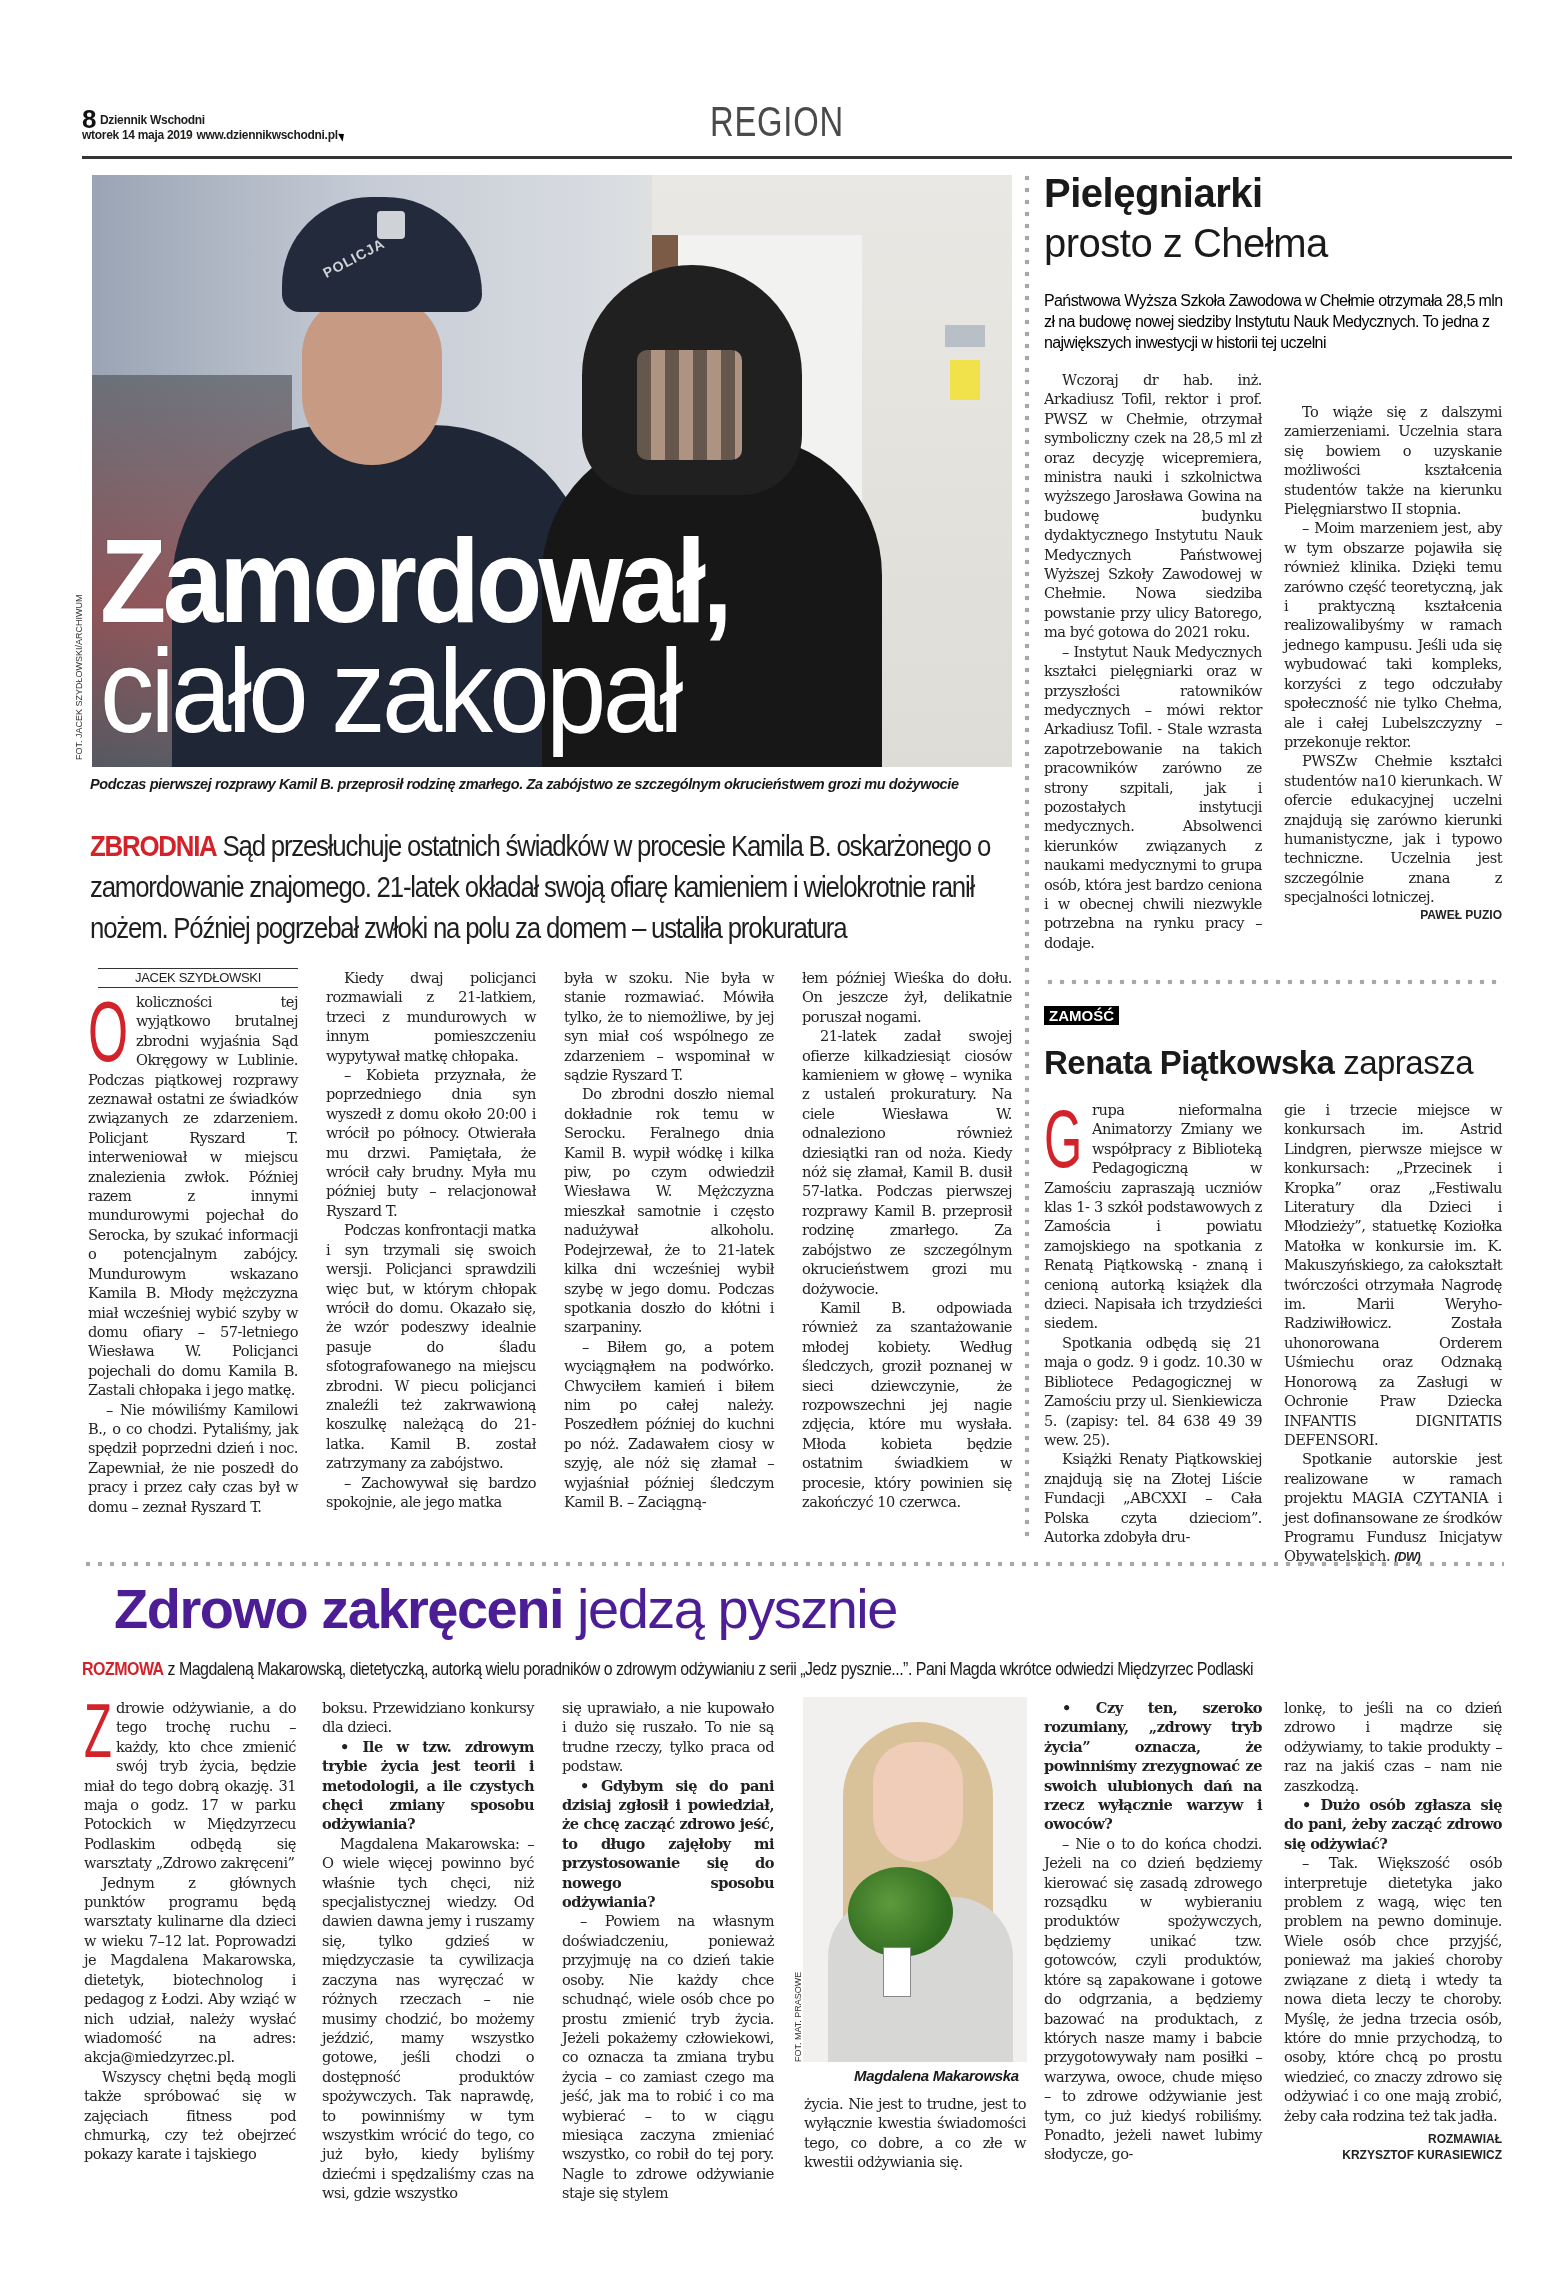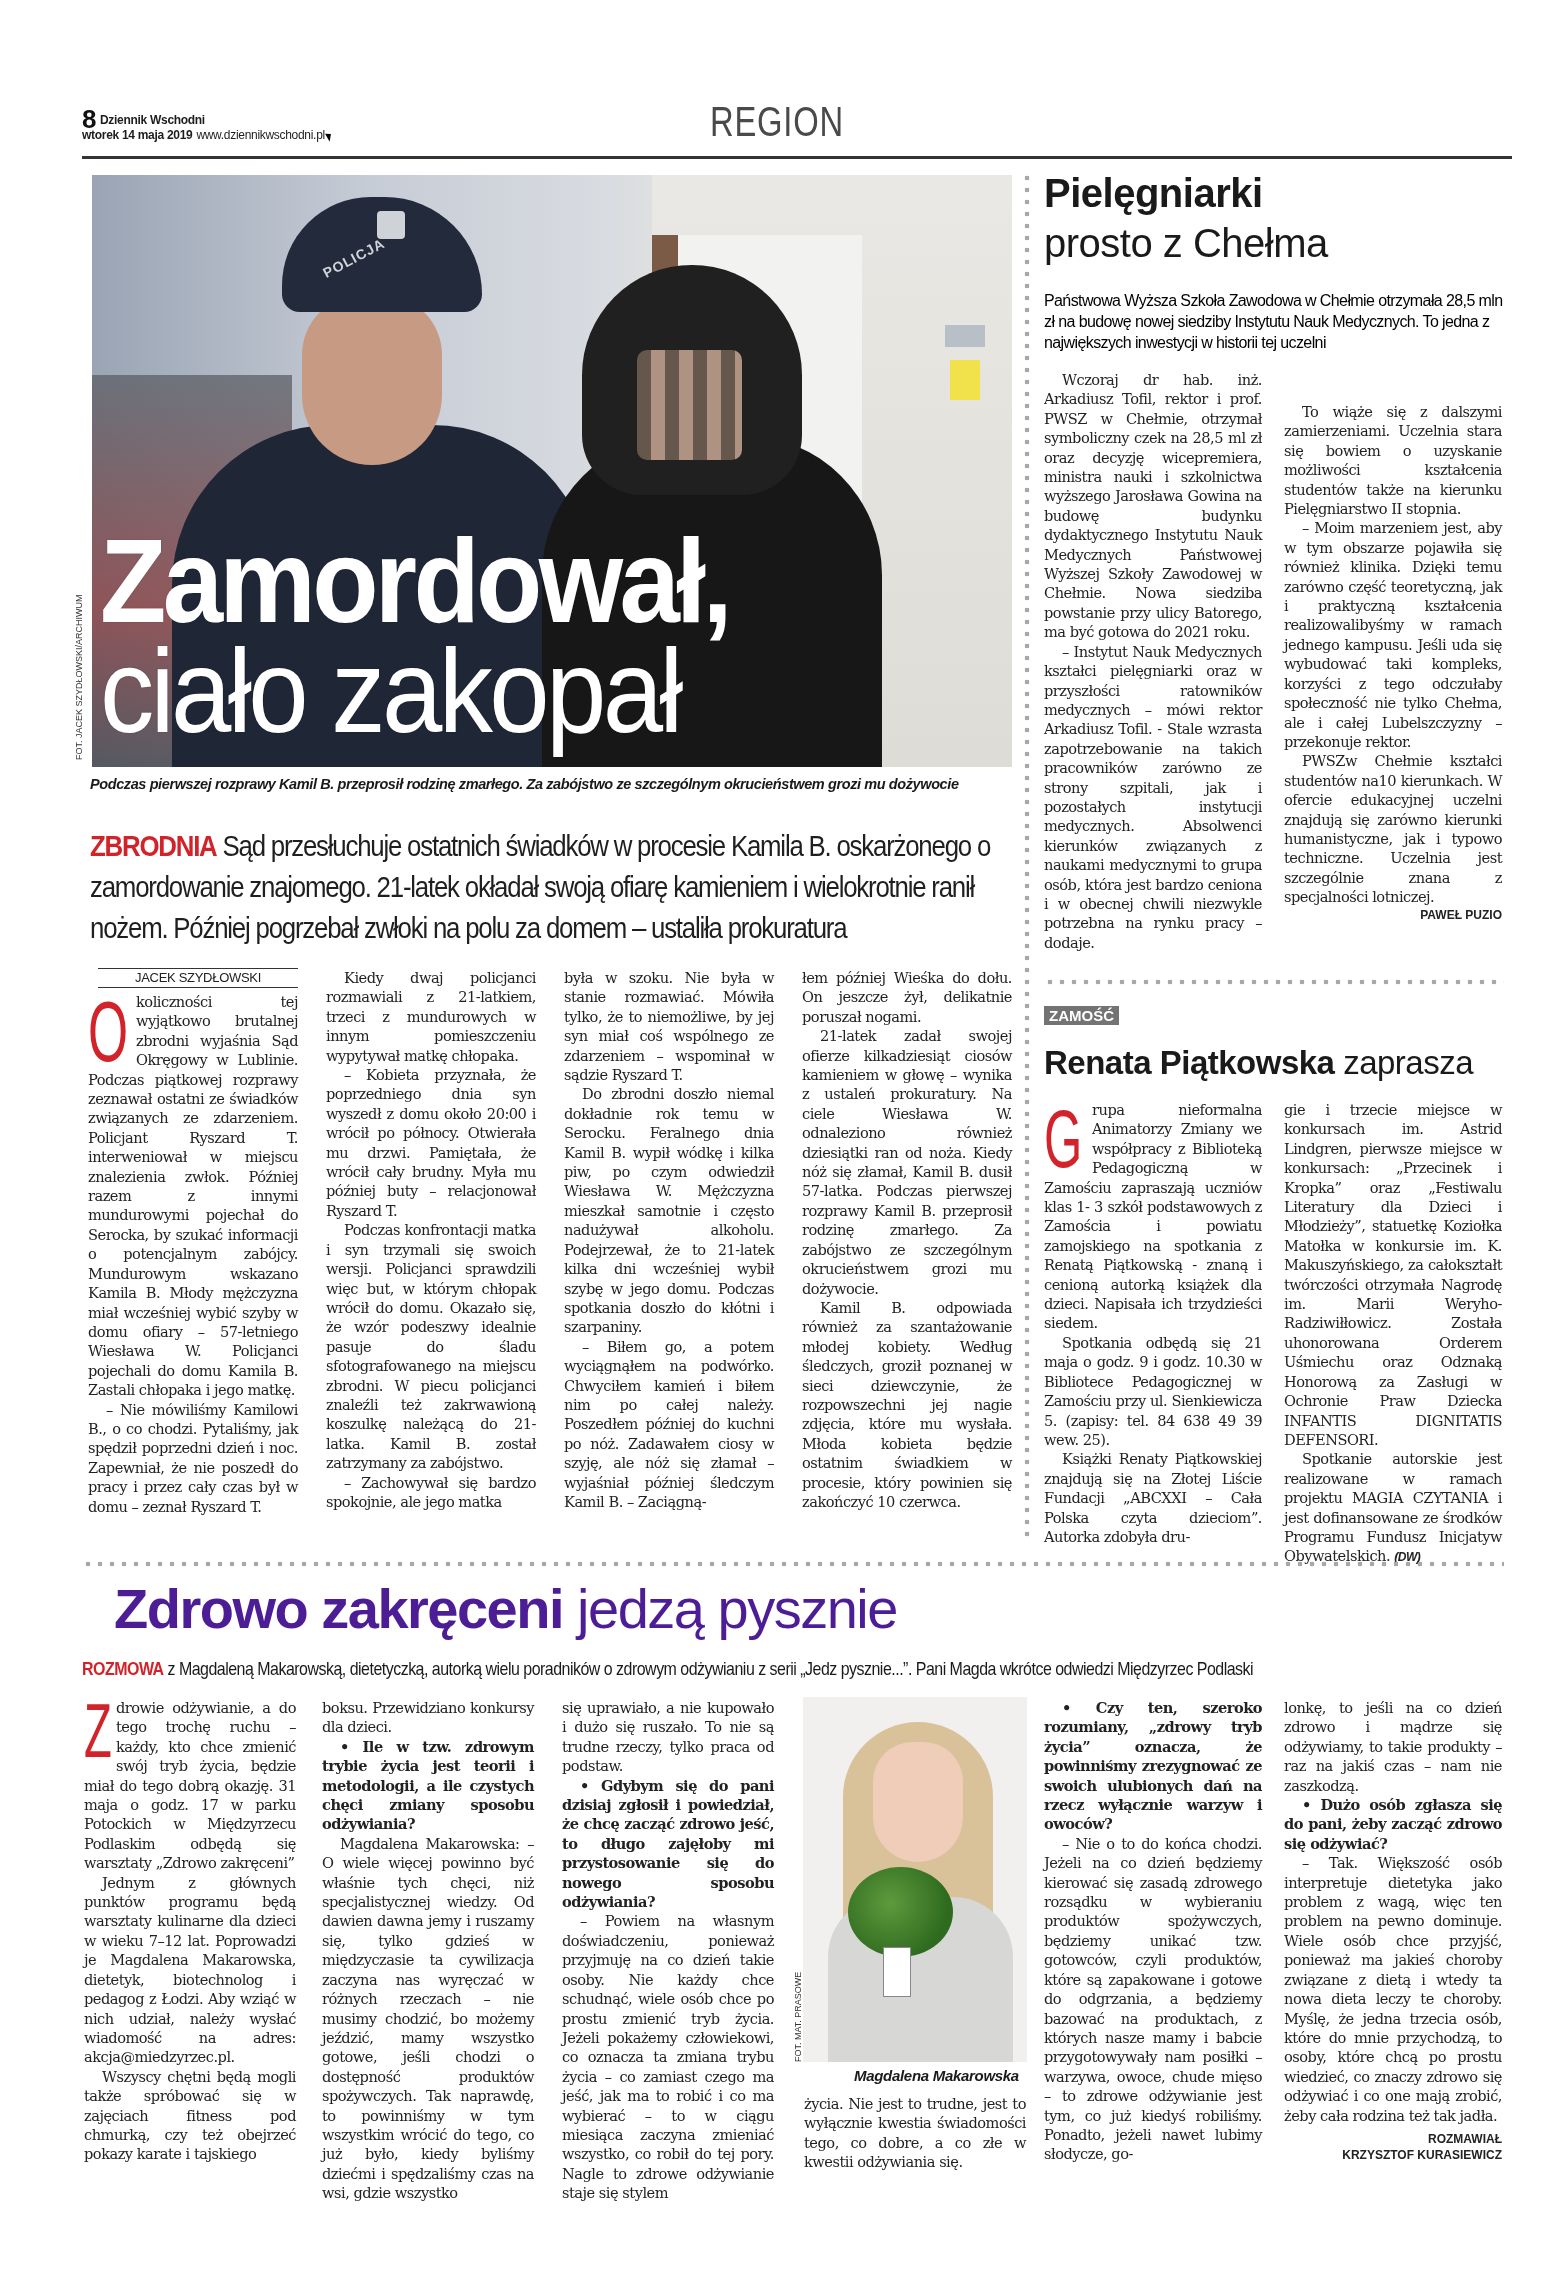--- a/index.html
+++ b/index.html
@@ -5,21 +5,21 @@
   * { box-sizing: border-box; margin: 0; padding: 0; }
   html, body { width: 1558px; height: 2281px; background: #ffffff; }
   body { position: relative; font-family: "DejaVu Serif", serif; color: #1d1d1b; overflow: hidden; }
 
   .abs { position: absolute; }
 
   
   .mast-num { left: 82px; top: 106px; font: 700 26px/26px "Liberation Sans", sans-serif; color: #111; }
   .mast-paper { left: 100px; top: 113px; font: 700 12px/14px "Liberation Sans", sans-serif; letter-spacing: -0.3px; }
   .mast-date { left: 82px; top: 128px; font: 700 12px/14px "Liberation Sans", sans-serif; letter-spacing: -0.3px; }
-  .mast-url { font-weight: 400; margin-left: 4px; }
+  .mast-url { font-weight: 700; margin-left: 4px; }
   .mast-cursor { display: inline-block; width: 0; height: 0; border-left: 5px solid #000; border-top: 3px solid transparent; border-bottom: 6px solid transparent; transform: rotate(-30deg); margin-left: 2px; vertical-align: -2px; }
   .mast-section { left: 710px; top: 100px; font: 300 42px/44px "Liberation Sans", sans-serif; color: #4a4a4a; letter-spacing: 1px; transform: scaleX(0.78); transform-origin: left top; }
   .mast-rule { left: 82px; top: 156px; width: 1430px; height: 3px; background: #333; }
 
   
   .lead-photo { left: 92px; top: 175px; width: 920px; height: 592px; overflow: hidden;
     background: linear-gradient(90deg, #9aa4b4 0%, #c6ccd6 30%, #d8dbe0 55%, #e6e6e2 70%, #d7d5cf 100%); }
   .ph-wall { position: absolute; left: 560px; top: 0; width: 360px; height: 592px; background: linear-gradient(180deg,#e9e8e4,#dedcd6); }
   .ph-door { position: absolute; left: 560px; top: 60px; width: 210px; height: 532px; background: #f2f2f0; border-left: 26px solid #7b5b46; }
   .ph-sign1 { position: absolute; left: 853px; top: 150px; width: 40px; height: 22px; background: #b9bfc6; }
@@ -55,21 +55,21 @@
 
   
   .dots-v { width: 6px; background-image: radial-gradient(circle, #a8a8a8 2.2px, transparent 2.6px); background-size: 6px 12px; background-repeat: repeat-y; }
   .dots-h { height: 6px; background-image: radial-gradient(circle, #a8a8a8 2.2px, transparent 2.6px); background-size: 12px 6px; background-repeat: repeat-x; }
 
   
   .side-h1 { left: 1044px; top: 170px; font: 700 40px/46px "Liberation Sans", sans-serif; color: #1a1a1a; letter-spacing: -0.5px; }
   .side-h2 { left: 1044px; top: 218px; font: 400 40px/50px "Liberation Sans", sans-serif; color: #1a1a1a; letter-spacing: -0.5px; }
   .side-lead { left: 1044px; top: 290px; width: 470px; font: 400 16px/21px "Liberation Sans", sans-serif; color: #000000; letter-spacing: -0.6px; }
 
-  .zam-tag { left: 1044px; top: 1006px; background: #737373; color: #fff; font: 700 15px/19px "Liberation Sans", sans-serif; padding: 0 5px; letter-spacing: 0; }
+  .zam-tag { left: 1044px; top: 1006px; background: #000000; color: #fff; font: 700 15px/19px "Liberation Sans", sans-serif; padding: 0 5px; letter-spacing: 0; }
   .zam-h { left: 1044px; top: 1043px; font: 700 33px/40px "Liberation Sans", sans-serif; color: #1a1a1a; letter-spacing: -0.5px; }
   .zam-h .light { font-weight: 400; }
 
   
   .int-h { left: 82px; top: 1577px; font: 700 56px/64px "Liberation Sans", sans-serif; color: #4c1d95; letter-spacing: -1.5px; margin-left: 32px; }
   .int-h .light { font-weight: 400; }
   .int-deck { left: 82px; top: 1657px; width: 1700px; font: 400 19px/24px "Liberation Sans", sans-serif; color: #1a1a1a; letter-spacing: -0.6px; transform: scaleX(0.84); transform-origin: left top; }
 
   .int-photo { left: 803px; top: 1697px; width: 224px; height: 365px; background: #f1f0ee; overflow: hidden; }
   .ip-hair { position: absolute; left: 40px; top: 25px; width: 150px; height: 250px; background: #d9c29a; border-radius: 75px 75px 20px 20px; }

